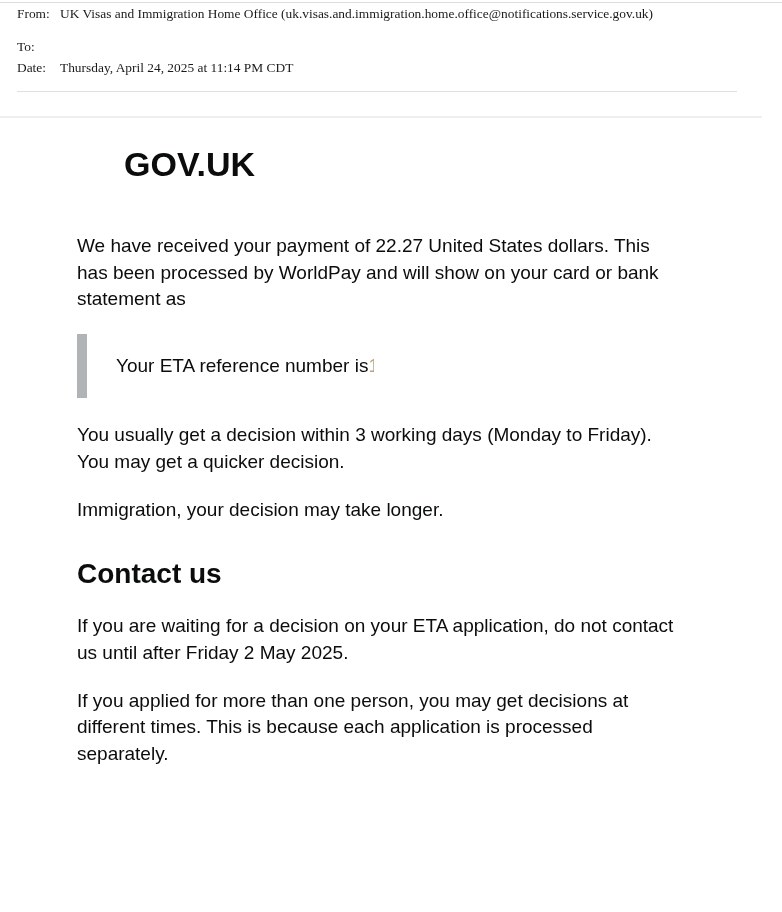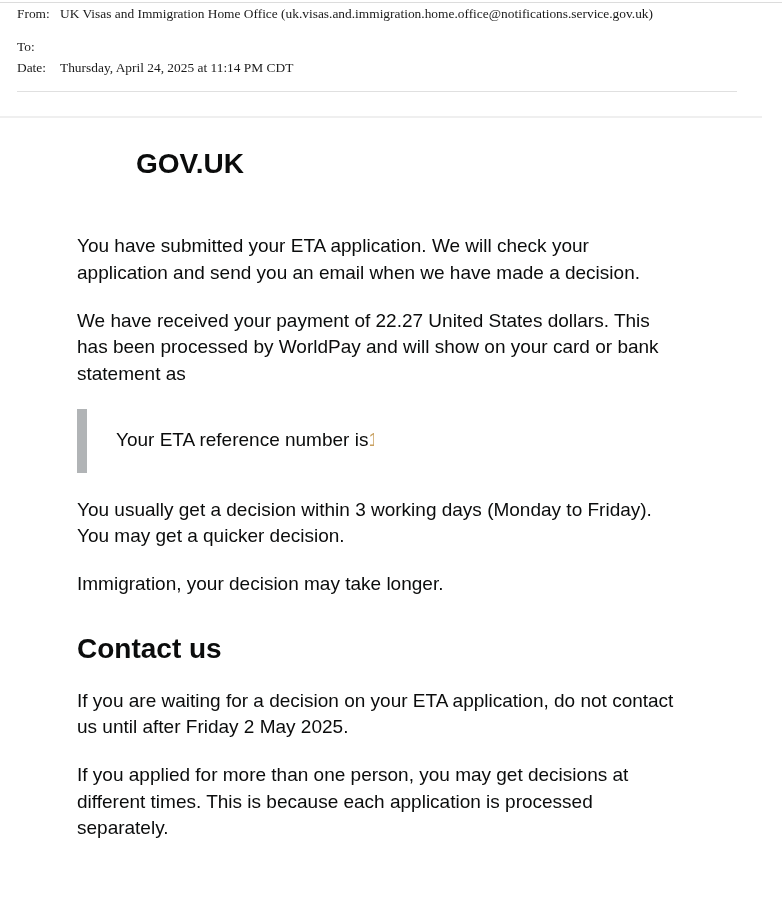--- a/index.html
+++ b/index.html
@@ -51,24 +51,24 @@
     }
     .sep-2 {
       position: absolute;
       left: 0; top: 116px;
       width: 762px; height: 2px;
       background: #efefef;
     }
 
     .govuk-logo {
       position: absolute;
-      left: 136px; top: 146px;
+      left: 124px; top: 146px;
       font-family: "Liberation Sans", "DejaVu Sans", sans-serif;
       font-weight: bold;
-      font-size: 28px;
+      font-size: 34px;
       line-height: 36px;
       letter-spacing: 0px;
       color: #0b0c0c;
     }
 
     .email-body {
       position: absolute;
       left: 77px; top: 233px;
       width: 600px;
       font-family: "Liberation Sans", "DejaVu Sans", sans-serif;
@@ -119,21 +119,20 @@
     <span class="hdr-label">Date:</span><span class="hdr-value">Thursday, April 24, 2025 at 11:14 PM CDT</span>
   </div>
 </div>
 
 <div class="sep-1"></div>
 <div class="sep-2"></div>
 
 <div class="govuk-logo">GOV.UK</div>
 
 <div class="email-body">
-  <p>You have submitted your ETA application. We will check your application and send you an email when we have made a decision.</p>
   <p>We have received your payment of 22.27 United States dollars. This has been processed by WorldPay and will show on your card or bank statement as</p>
   <div class="inset">
     <span>Your ETA reference number is </span>
       <span class="ref-number">1</span>
   </div>
   <p>You usually get a decision within 3 working days (Monday to Friday). You may get a quicker decision.</p>
   <p>Immigration, your decision may take longer.</p>
   <h2 class="contact-heading">Contact us</h2>
   <p>If you are waiting for a decision on your ETA application, do not contact us until after Friday 2 May 2025.</p>
   <p>If you applied for more than one person, you may get decisions at different times. This is because each application is processed separately.</p>

